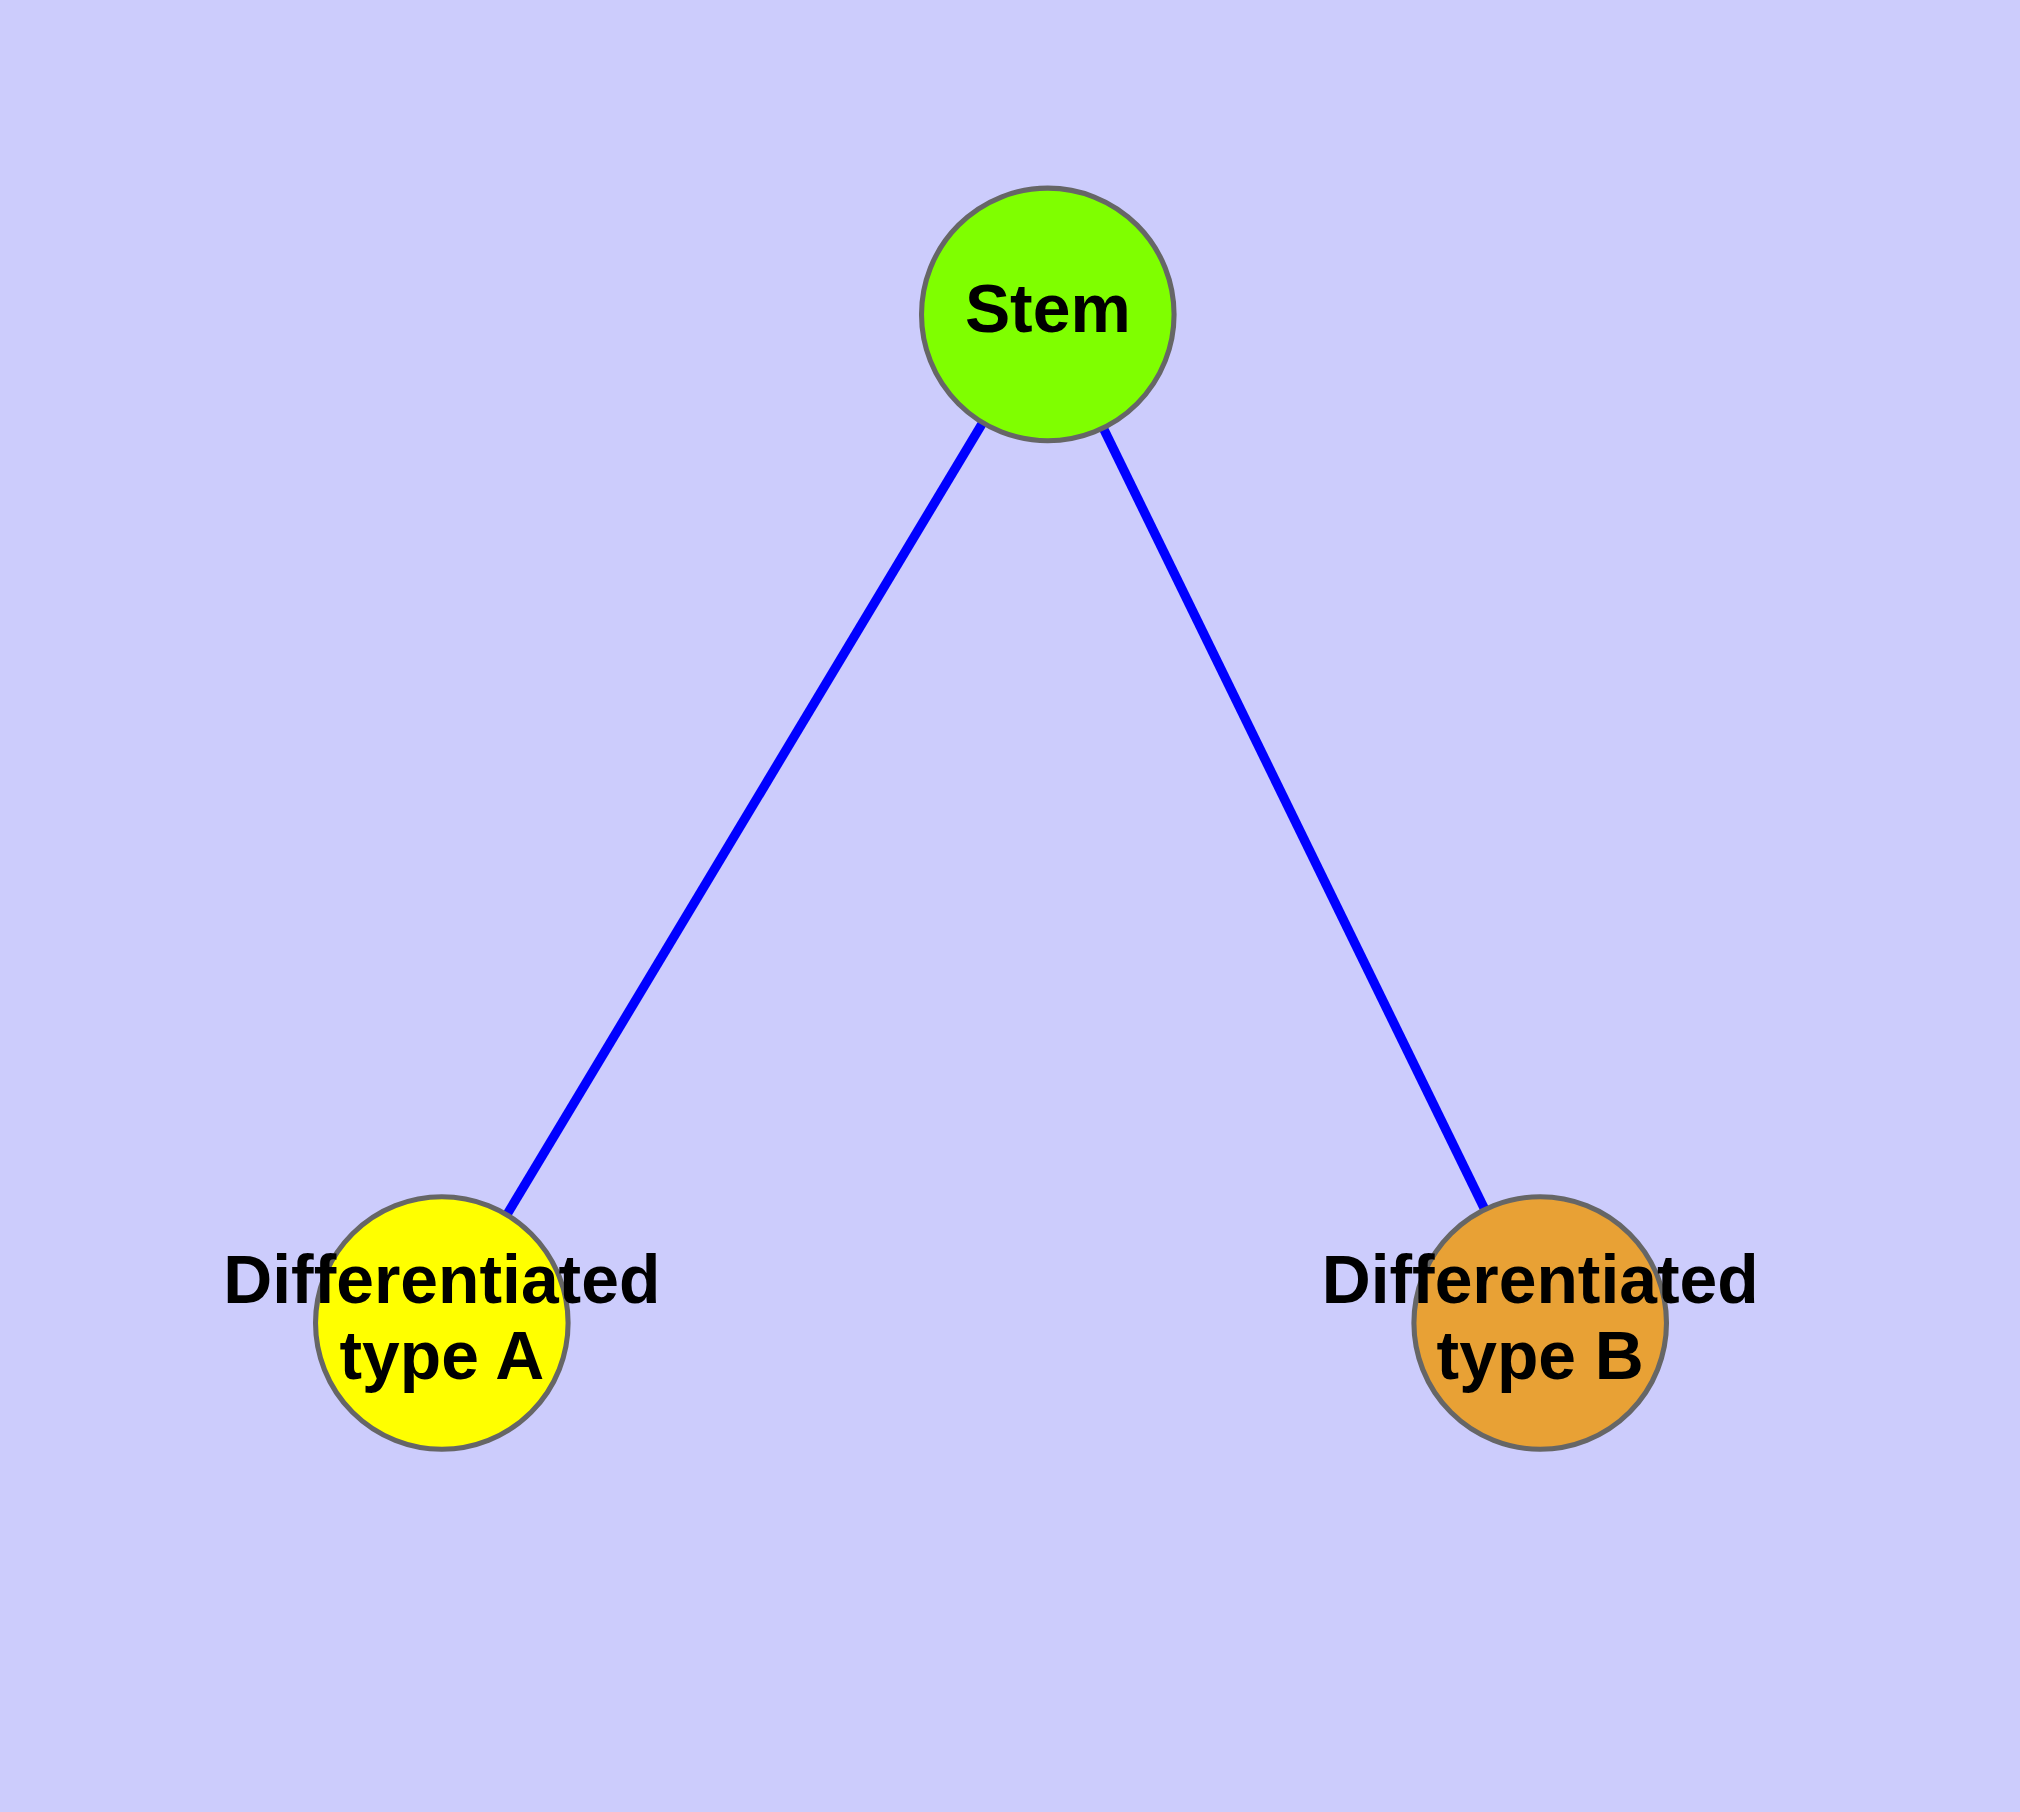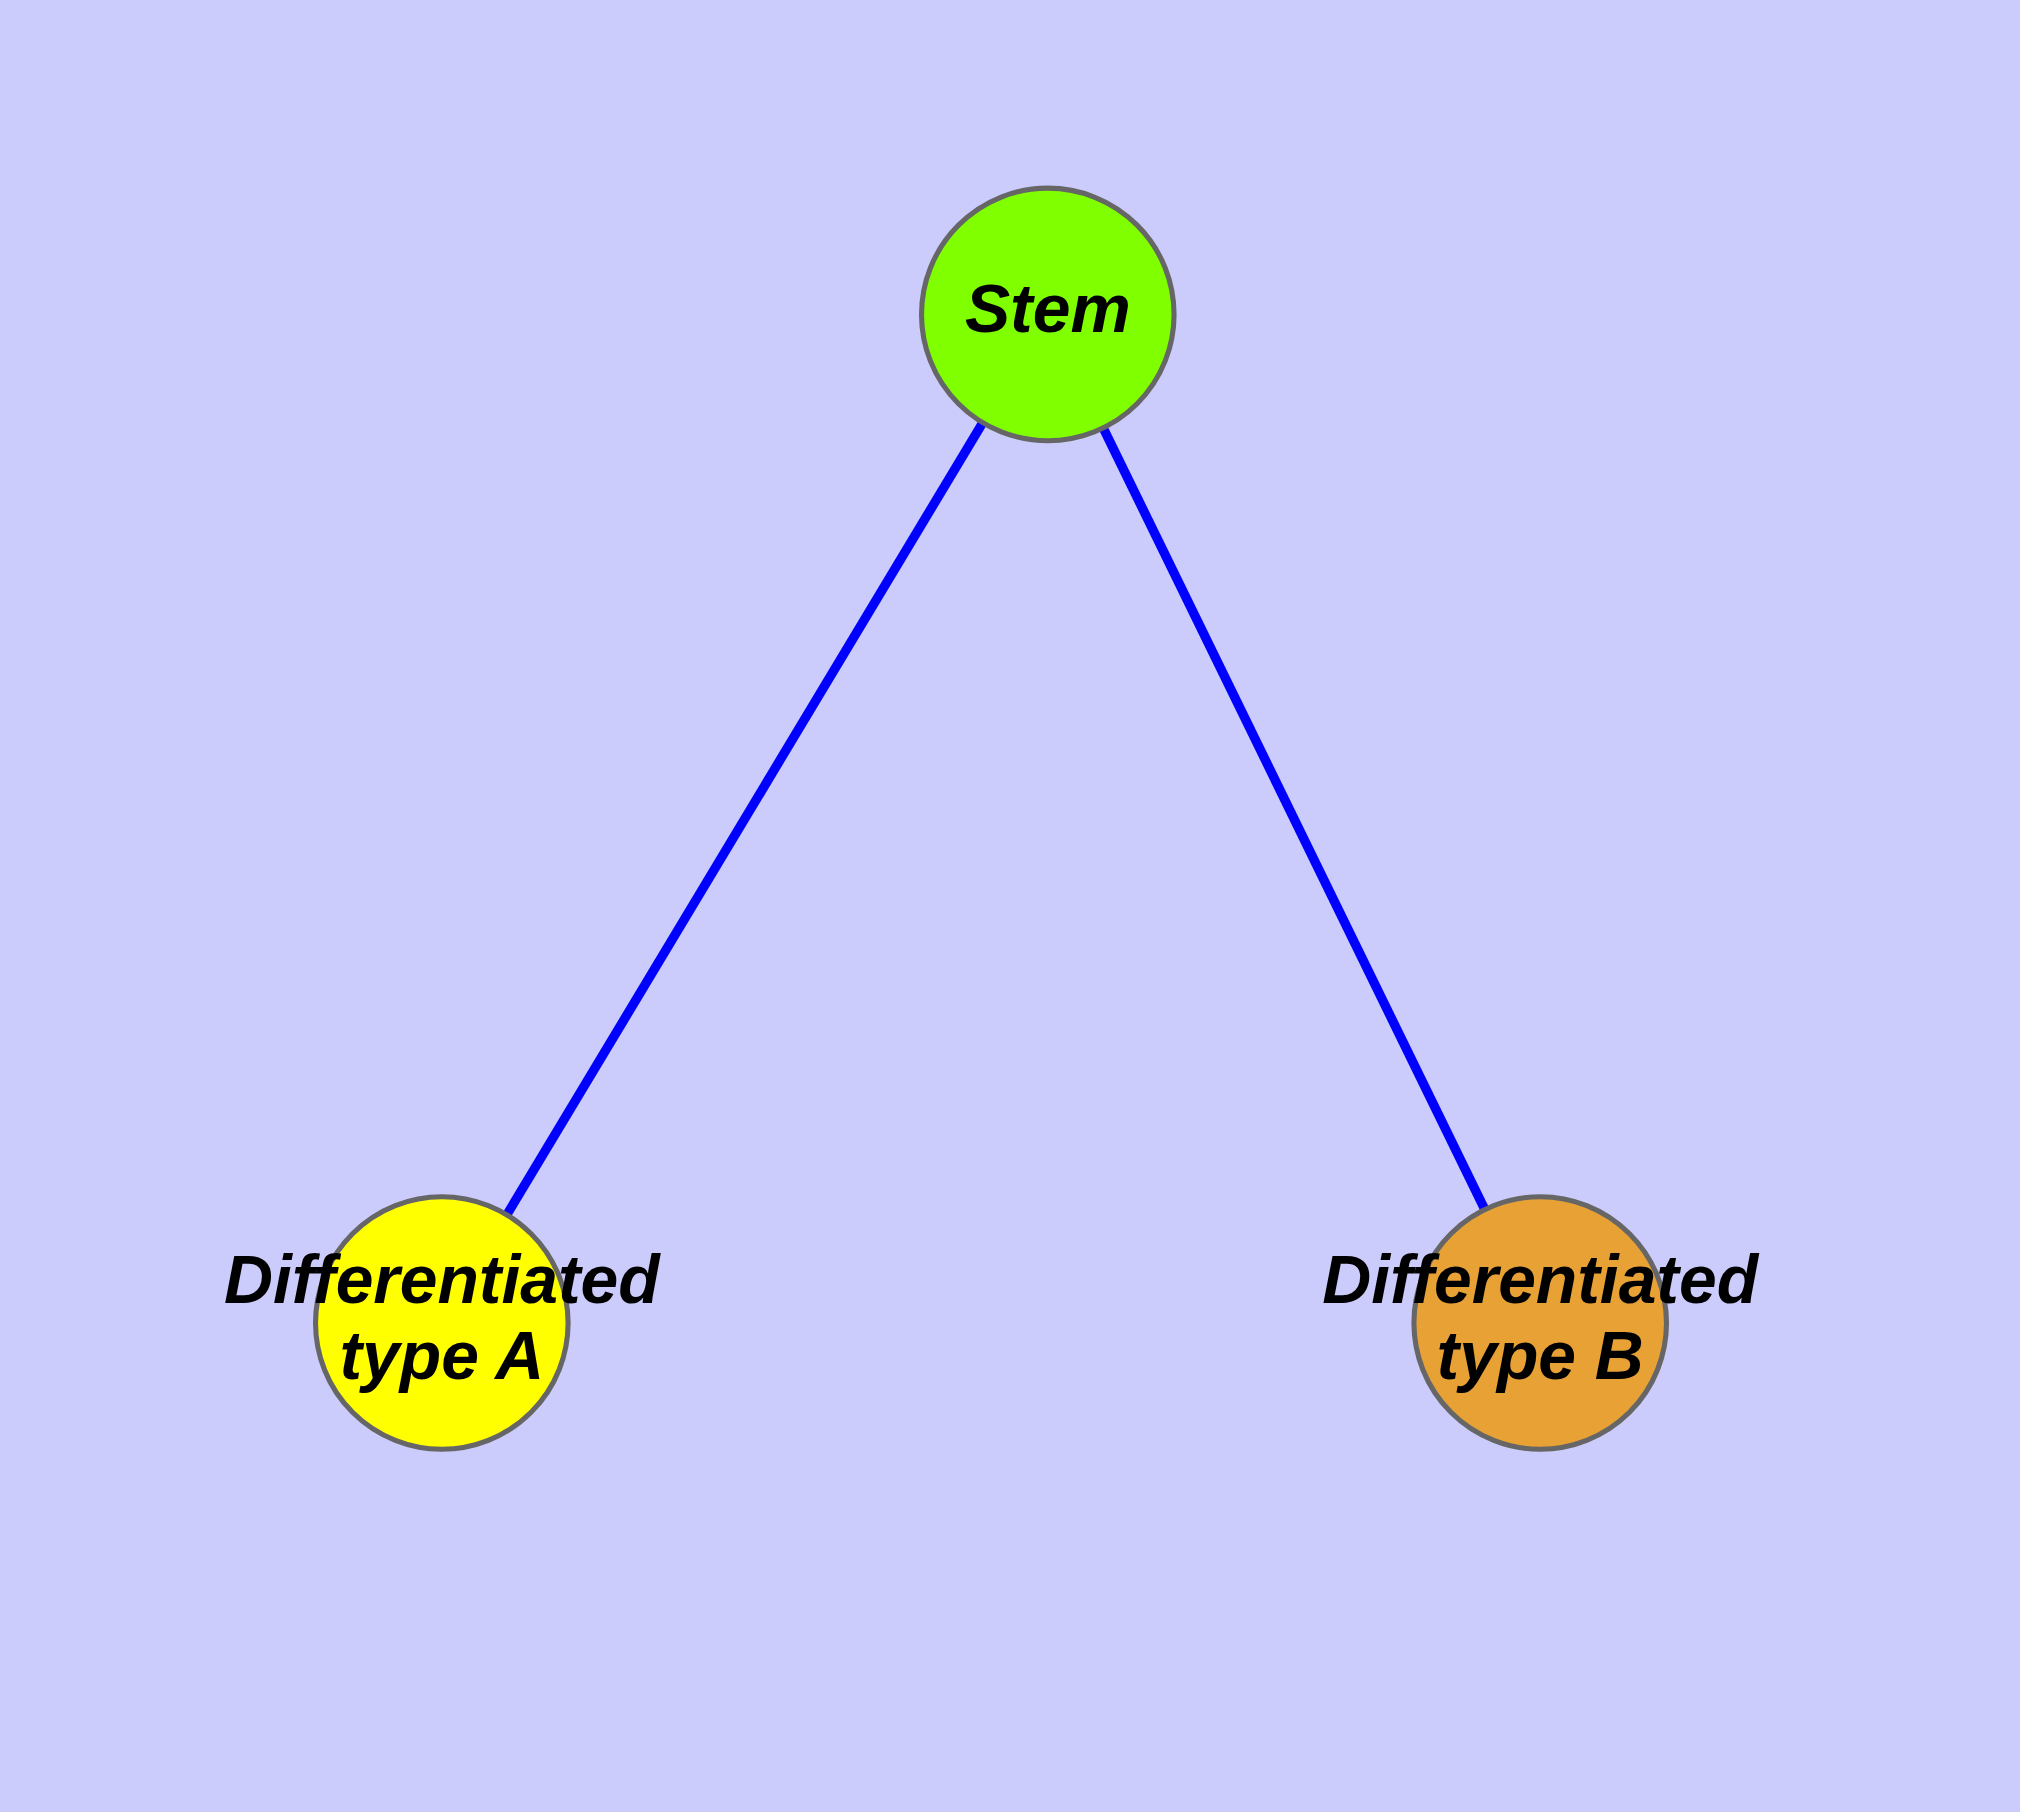--- a/index.html
+++ b/index.html
@@ -31,21 +31,21 @@
     font-family: "Liberation Sans", sans-serif;
     font-weight: bold;
     fill: #000000;
     text-anchor: middle;
     dominant-baseline: middle;
   }
 </style>
 </head>
 <body style="width: 2021px; height: 1812px;">
 
-<div id="canvas" style="width: 2021px; height: 1812px; background: rgb(204, 204, 252); font-style: italic;">
+<div id="canvas" style="width: 2021px; height: 1812px; background: rgb(204, 204, 252);">
   <svg id="graph-svg" viewBox="0 0 2384 2138">
 
     <g>
       <line class="graph-edge" x1="1236" y1="371" x2="521" y2="1561" stroke="#0000ff" stroke-width="11" stroke-linecap="butt"></line>
       <line class="graph-edge" x1="1236" y1="371" x2="1817" y2="1561" stroke="#0000ff" stroke-width="11" stroke-linecap="butt"></line>
     </g>
 
     <g>
 
       <g>

